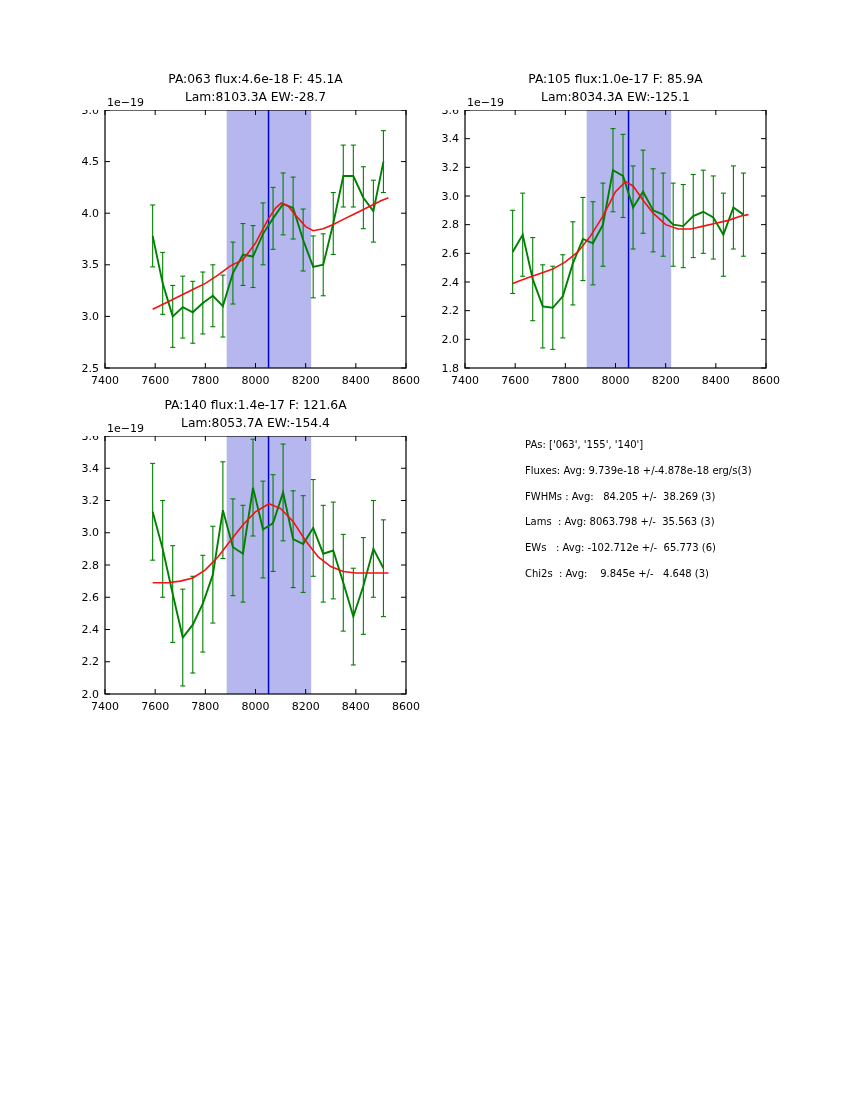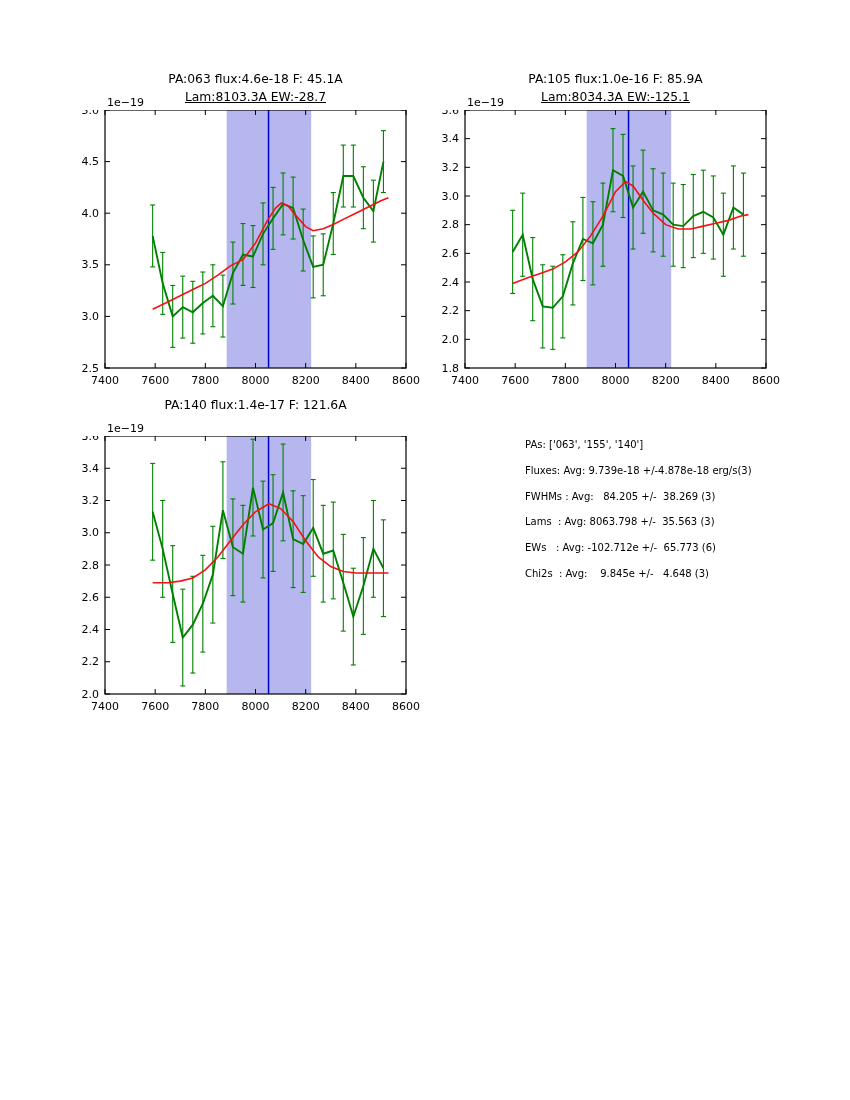--- a/index.html
+++ b/index.html
@@ -17,21 +17,21 @@
   }
   .ptitle {
     position: absolute;
     left: 45px; width: 301px;
     text-align: center;
     font-size: 12.3px;
     line-height: 16px;
     white-space: nowrap;
   }
   .t1 { top: 1px; }
-  .t2 { top: 19px; text-decoration: underline; }
+  .t2 { top: 19px; }
   .offset-label {
     position: absolute;
     left: 47px; top: 26px;
     font-size: 11px;
   }
   .plot-svg {
     position: absolute;
     left: 0; top: 40px;
   }
   svg text {
@@ -170,21 +170,21 @@
       <line x1="323.425" x2="323.425" y1="82.55999999999999" y2="20.64000000000002" stroke="#008000" stroke-width="1.1"></line>
       <line x1="320.925" x2="325.925" y1="20.64000000000002" y2="20.64000000000002" stroke="#008000" stroke-width="1.1"></line>
       <line x1="320.925" x2="325.925" y1="82.55999999999999" y2="82.55999999999999" stroke="#008000" stroke-width="1.1"></line>
       <polyline points="92.65833333333333,125.90400000000002 102.69166666666666,173.376 112.72500000000001,206.4 122.75833333333334,197.112 132.79166666666669,202.27200000000002 142.825,192.984 152.85833333333335,185.76 162.89166666666665,196.08 172.925,163.056 182.95833333333331,144.48 192.99166666666665,146.54399999999998 203.025,123.84000000000002 213.05833333333334,108.35999999999999 223.09166666666667,93.912 233.125,98.04000000000002 243.15833333333333,130.03199999999998 253.19166666666666,156.864 263.225,154.79999999999998 273.2583333333333,113.52000000000001 283.29166666666663,66.04799999999997 293.325,66.04799999999997 303.3583333333333,87.71999999999997 313.3916666666667,101.13600000000005 323.425,51.6" fill="none" stroke="#008000" stroke-width="1.9"></polyline>
       <polyline points="92.65833333333333,199.17600000000002 107.70833333333334,191.952 120.25,185.76 132.79166666666669,179.568 145.33333333333331,173.376 157.875,165.12 170.41666666666669,155.83199999999997 182.95833333333331,149.64000000000001 195.5,133.12800000000001 208.04166666666666,109.39200000000001 215.56666666666666,98.04000000000002 221.33583333333334,92.88000000000004 228.10833333333332,95.97599999999997 235.63333333333333,105.26400000000001 245.66666666666666,116.61599999999999 253.19166666666666,120.744 263.225,118.67999999999999 273.2583333333333,114.55199999999999 283.29166666666663,109.39200000000001 295.83333333333337,103.2 308.375,97.00800000000004 320.91666666666663,90.81599999999999 328.44166666666666,87.71999999999997" fill="none" stroke="#f51111" stroke-width="1.6"></polyline>
       <rect x="45" y="0" width="301" height="258" fill="none" stroke="#000000" stroke-width="1.2"></rect>
     </svg>
 </div>
 
 <div class="plot" style="left:420px; top:70px;">
-  <div class="ptitle t1">PA:105 flux:1.0e-16 F: 85.9A</div>
+  <div class="ptitle t1">PA:105 flux:1.0e-17 F: 85.9A</div>
   <div class="ptitle t2">Lam:8034.3A EW:-125.1</div>
   <div class="offset-label">1e−19</div>
   <svg class="plot-svg" width="361" height="286">
       <rect x="166.65416666666667" y="0" width="84.53083333333333" height="258" fill="#b7b7ef"></rect>
       <line x1="208.54333333333332" x2="208.54333333333332" y1="0" y2="258" stroke="#0000cc" stroke-width="1.5"></line>
       <line x1="45" x2="45" y1="258" y2="253" stroke="#000000"></line>
       <line x1="45" x2="45" y1="0" y2="5" stroke="#000000"></line>
       <text x="45" y="274" text-anchor="middle" font-size="11">7400</text>
       <line x1="95.16666666666666" x2="95.16666666666666" y1="258" y2="253" stroke="#000000"></line>
       <line x1="95.16666666666666" x2="95.16666666666666" y1="0" y2="5" stroke="#000000"></line>
@@ -307,20 +307,21 @@
       <line x1="320.925" x2="325.925" y1="63.066666666666656" y2="63.066666666666656" stroke="#008000" stroke-width="1.1"></line>
       <line x1="320.925" x2="325.925" y1="146.2" y2="146.2" stroke="#008000" stroke-width="1.1"></line>
       <polyline points="92.65833333333333,141.90000000000003 102.69166666666666,124.70000000000002 112.72500000000001,169.13333333333335 122.75833333333334,196.36666666666667 132.79166666666669,197.79999999999998 142.825,186.33333333333337 152.85833333333335,153.3666666666667 162.89166666666665,128.99999999999997 172.925,133.3 182.95833333333331,114.6666666666667 192.99166666666665,60.19999999999999 203.025,65.93333333333332 213.05833333333334,97.4666666666667 223.09166666666667,81.70000000000005 233.125,100.33333333333334 243.15833333333333,104.63333333333334 253.19166666666666,114.6666666666667 263.225,116.10000000000001 273.2583333333333,106.06666666666669 283.29166666666663,101.76666666666667 293.325,107.49999999999999 303.3583333333333,124.70000000000002 313.3916666666667,97.4666666666667 323.425,104.63333333333334" fill="none" stroke="#008000" stroke-width="1.9"></polyline>
       <polyline points="92.65833333333333,173.4333333333333 107.70833333333334,167.7 120.25,163.40000000000003 132.79166666666669,159.09999999999997 145.33333333333331,151.93333333333334 157.875,141.90000000000003 170.41666666666669,126.13333333333331 182.95833333333331,106.06666666666669 195.5,81.70000000000005 205.53333333333333,71.66666666666667 213.05833333333334,75.9666666666667 223.09166666666667,90.29999999999998 233.125,103.20000000000002 245.66666666666666,114.6666666666667 258.20833333333337,118.96666666666667 270.75,118.96666666666667 283.29166666666663,116.10000000000001 295.83333333333337,113.23333333333333 308.375,110.36666666666666 320.91666666666663,106.06666666666669 328.44166666666666,104.63333333333334" fill="none" stroke="#f51111" stroke-width="1.6"></polyline>
       <rect x="45" y="0" width="301" height="258" fill="none" stroke="#000000" stroke-width="1.2"></rect>
     </svg>
 </div>
 
 <div class="plot" style="left:60px; top:380px;margin-top:16px;">
   <div class="ptitle t1">PA:140 flux:1.4e-17 F: 121.6A</div>
+  <div class="ptitle t2">Lam:8053.7A EW:-154.4</div>
   <div class="offset-label">1e−19</div>
   <svg class="plot-svg" width="361" height="286">
       <rect x="166.65416666666667" y="0" width="84.53083333333333" height="258" fill="#b7b7ef"></rect>
       <line x1="208.54333333333332" x2="208.54333333333332" y1="0" y2="258" stroke="#0000cc" stroke-width="1.5"></line>
       <line x1="45" x2="45" y1="258" y2="253" stroke="#000000"></line>
       <line x1="45" x2="45" y1="0" y2="5" stroke="#000000"></line>
       <text x="45" y="274" text-anchor="middle" font-size="11">7400</text>
       <line x1="95.16666666666666" x2="95.16666666666666" y1="258" y2="253" stroke="#000000"></line>
       <line x1="95.16666666666666" x2="95.16666666666666" y1="0" y2="5" stroke="#000000"></line>
       <text x="95.16666666666666" y="274" text-anchor="middle" font-size="11">7600</text>

